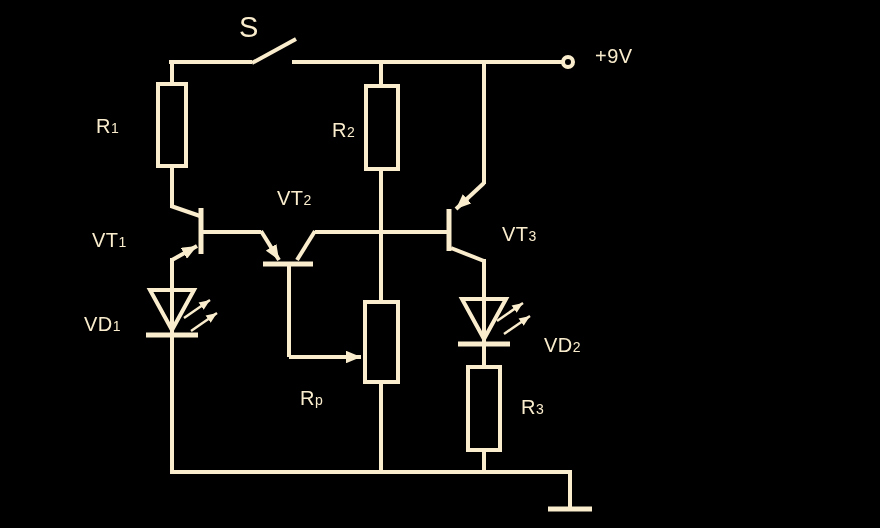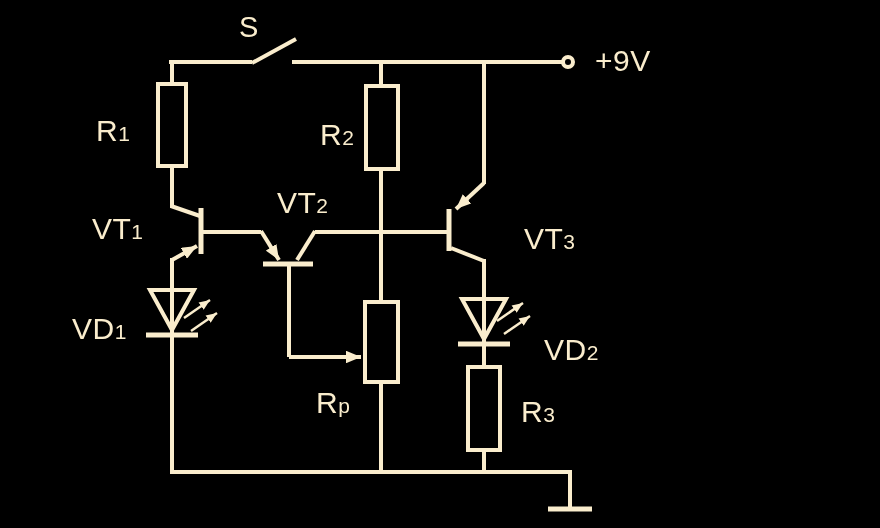--- a/index.html
+++ b/index.html
@@ -24,21 +24,21 @@
   .wire line, .wire rect, .wire polygon, .wire circle {
     stroke: currentColor;
     fill: none;
     stroke-width: 4;
   }
   .wire .bar  { stroke-width: 5; }
   .wire .thin { stroke-width: 2.5; }
   .lbl {
     position: absolute;
     color: var(--line, #FAEDCD);
-    font-size: 30px;
+    font-size: 20px;
     line-height: 1;
     white-space: nowrap;
     letter-spacing: 0.5px;
   }
   .lbl .sub { font-size: 0.7em; }
   .lbl.small { font-size: 29px; }
 </style>
 </head>
 <body>
 
@@ -135,22 +135,22 @@
         <line x1="170" y1="472" x2="572" y2="472"></line>
         <line x1="570" y1="472" x2="570" y2="509"></line>
         <line class="bar" x1="548" y1="509" x2="592" y2="509"></line>
       </g>
     </g>
   </svg>
 
   <div class="lbl small" style="left:239px; top:13px"><span>S</span><span class="sub"></span></div>
   <div class="lbl" style="left:595px; top:46px"><span>+9V</span><span class="sub"></span></div>
   <div class="lbl" style="left:96px; top:116px"><span>R</span><span class="sub">1</span></div>
-  <div class="lbl" style="left:320px; top:120px"><span>R</span><span class="sub">2</span></div>
-  <div class="lbl" style="left:92px;  top:214px"><span>VT</span><span class="sub">1</span></div>
+  <div class="lbl" style="left:332px; top:120px"><span>R</span><span class="sub">2</span></div>
+  <div class="lbl" style="left:92px;  top:230px"><span>VT</span><span class="sub">1</span></div>
   <div class="lbl" style="left:277px; top:188px"><span>VT</span><span class="sub">2</span></div>
-  <div class="lbl" style="left:524px; top:224px"><span>VT</span><span class="sub">3</span></div>
-  <div class="lbl" style="left:72px;  top:314px"><span>VD</span><span class="sub">1</span></div>
+  <div class="lbl" style="left:502px; top:224px"><span>VT</span><span class="sub">3</span></div>
+  <div class="lbl" style="left:84px;  top:314px"><span>VD</span><span class="sub">1</span></div>
   <div class="lbl" style="left:544px; top:335px"><span>VD</span><span class="sub">2</span></div>
-  <div class="lbl" style="left:316px; top:388px"><span>R</span><span class="sub">p</span></div>
+  <div class="lbl" style="left:300px; top:388px"><span>R</span><span class="sub">p</span></div>
   <div class="lbl" style="left:521px; top:397px"><span>R</span><span class="sub">3</span></div>
 
 </div>
 
 </body></html>

